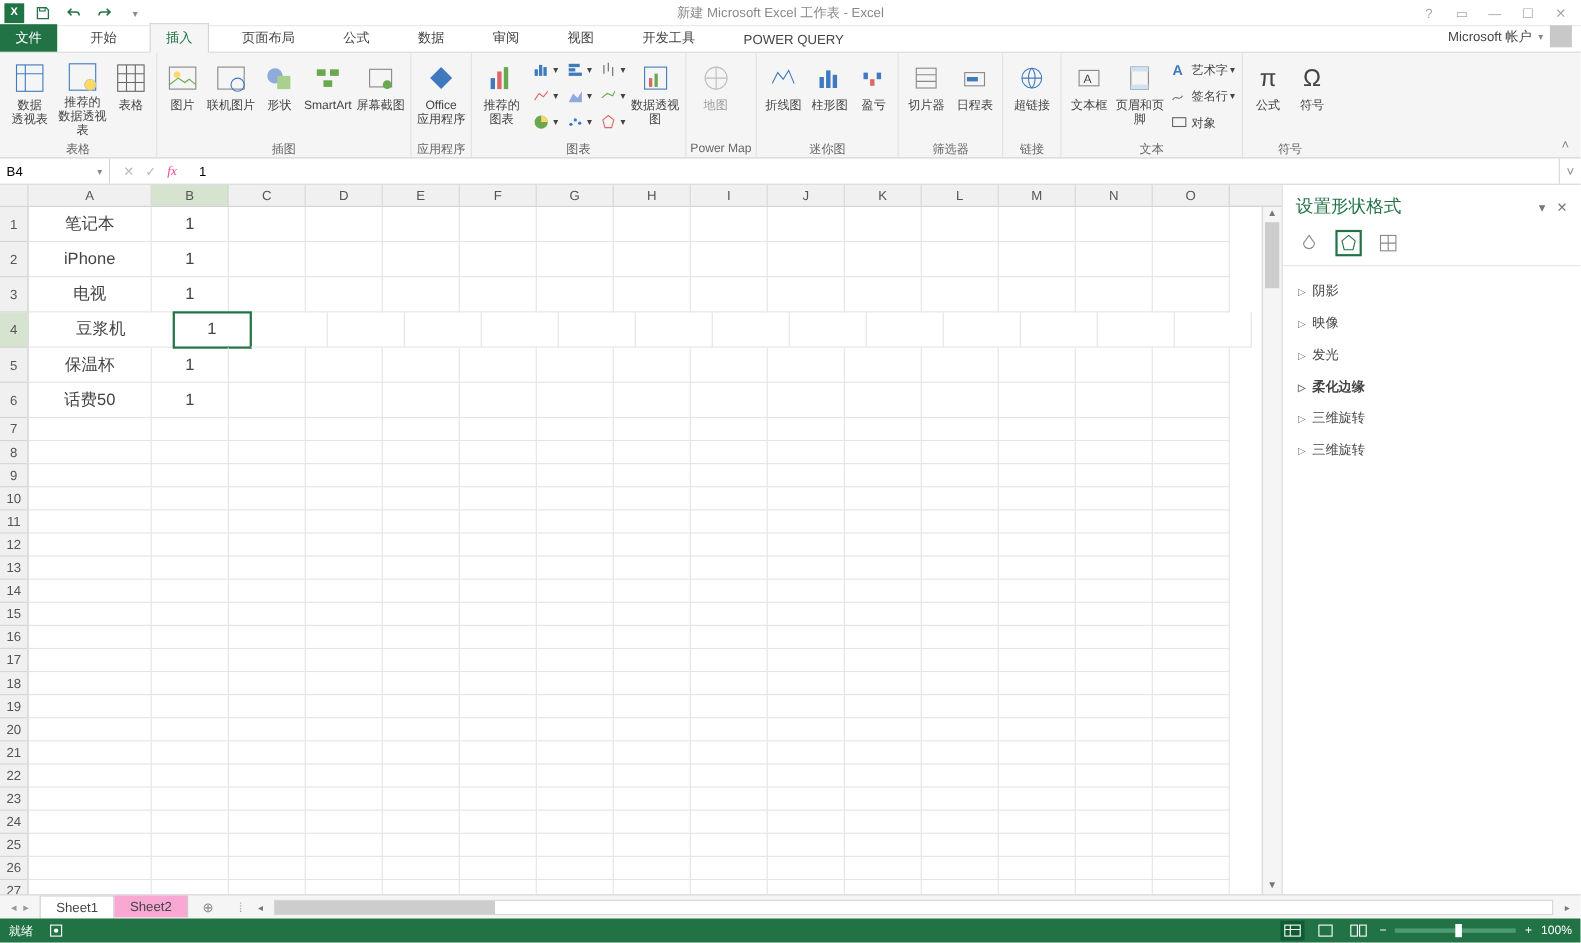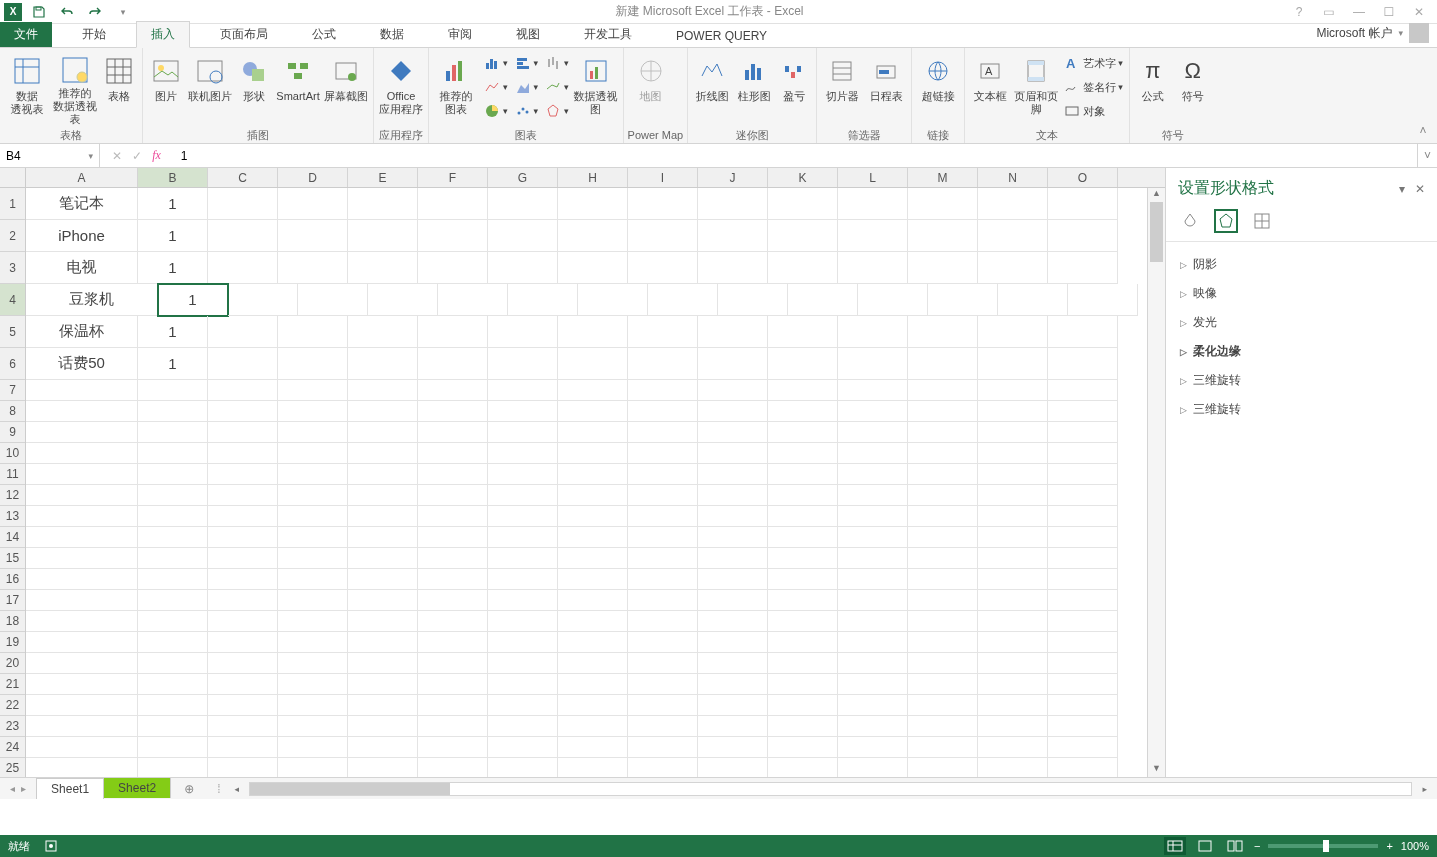--- a/index.html
+++ b/index.html
@@ -80,29 +80,29 @@
 .tp-body { padding:8px 6px; }
 .tp-item { padding:6px 8px; display:flex; align-items:center; gap:6px; cursor:pointer; font-size:12px; color:#444; }
 .tp-item .tri { font-size:9px; color:#777; }
 .tp-item.bold { font-weight:bold; }
 
 
 .sheet-tabs { height:22px; border-top:1px solid #d4d4d4; display:flex; align-items:center; background:#f5f5f5; }
 .sheet-tabs .navs { display:flex; gap:6px; padding:0 10px; color:#999; }
 .sheet-tabs .navs span { cursor:pointer; font-size:10px; }
 .sheet-tabs .stab { padding:3px 14px; background:#fff; border:1px solid #ccc; border-bottom:none; margin-top:-1px; cursor:pointer; font-size:12px; }
-.sheet-tabs .stab.inactive { background:#84cc16; border-top:none; border-left:none; }
+.sheet-tabs .stab.inactive { background:#f9a8d4; border-top:none; border-left:none; }
 .sheet-tabs .add { width:24px; height:20px; display:flex; align-items:center; justify-content:center; color:#888; cursor:pointer; margin-left:6px; border:1px solid transparent; border-radius:10px; }
 .sheet-tabs .hsplit { flex:1; display:flex; align-items:center; padding:0 6px; }
 .sheet-tabs .hscroll { flex:1; height:14px; background:#fff; border:1px solid #d4d4d4; position:relative; margin:0 6px; }
 .sheet-tabs .hscroll .hthumb { position:absolute; left:0; top:0; bottom:0; width:200px; background:#cdcdcd; }
 .sheet-tabs .arr { font-size:9px; color:#777; cursor:pointer; padding:0 4px; }
 
 
-.status-bar { height:22px; background:#217346; color:#fff; display:flex; align-items:center; padding:0 8px; font-size:11px;margin-top:36px; }
+.status-bar { height:22px; background:#217346; color:#fff; display:flex; align-items:center; padding:0 8px; font-size:11px; }
 .status-bar .sleft { display:flex; gap:14px; align-items:center; }
 .status-bar .sright { margin-left:auto; display:flex; align-items:center; gap:8px; }
 .status-bar .view-btn { width:22px; height:18px; display:flex; align-items:center; justify-content:center; cursor:pointer; }
 .status-bar .view-btn.active { background:#0f5b34; }
 .status-bar .zoom-slider { width:110px; height:4px; background:#4d9a73; position:relative; }
 .status-bar .zoom-slider .zthumb { position:absolute; left:50%; top:-4px; width:6px; height:12px; background:#fff; }
 </style>
 </head>
 <body>
 

